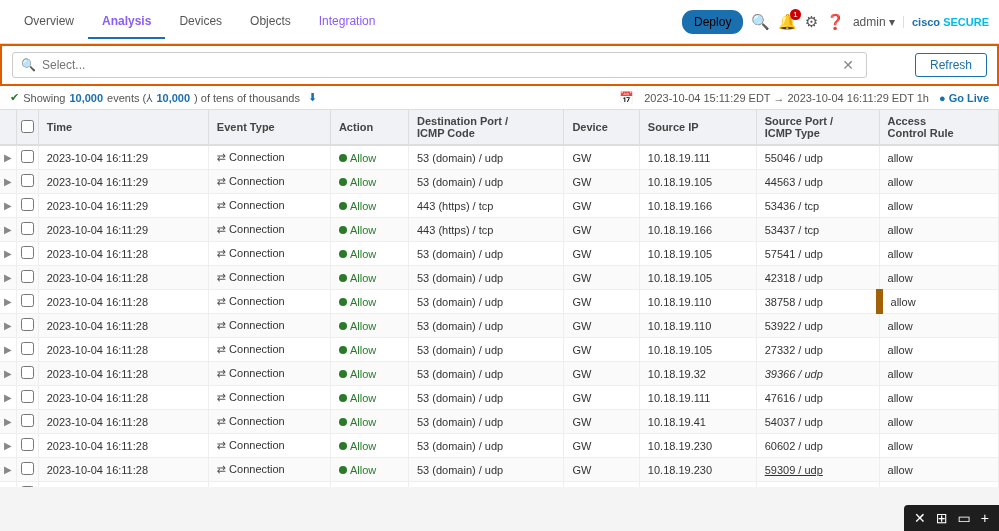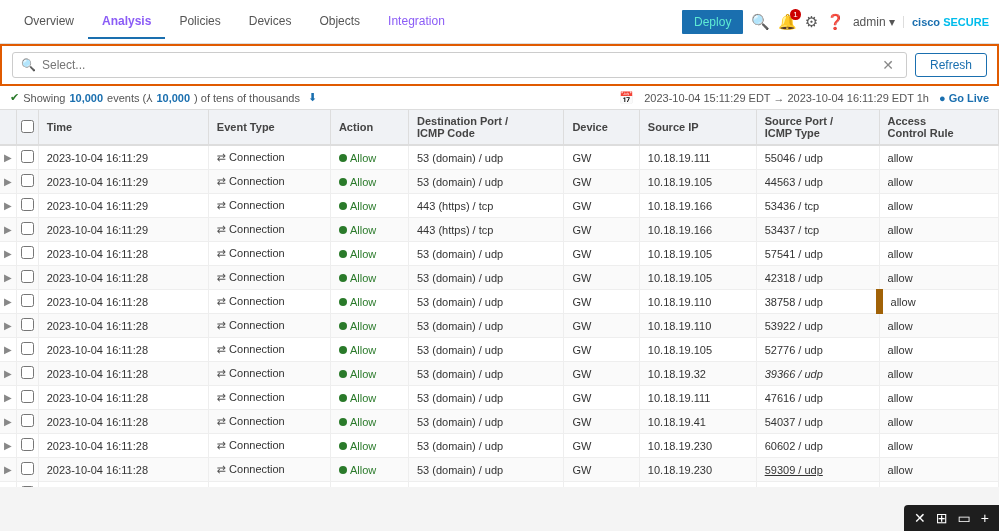--- a/index.html
+++ b/index.html
@@ -16,49 +16,48 @@
     ::-webkit-scrollbar-thumb { background: #bbb; border-radius: 3px; }
   </style>
 </head>
 <body>
 
 <div style="display:flex;align-items:center;background:#fff;border-bottom:1px solid #ddd;padding:4px 10px;height:44px;">
 
   <nav style="display:flex;align-items:center;flex:1;height:100%;">
     <a href="#" style="padding:12px 14px;font-size:12px;color:#555;text-decoration:none;border-bottom:2px solid transparent;height:100%;display:flex;align-items:center;">Overview</a>
     <a href="#" style="padding:12px 14px;font-size:12px;color:#8b5cf6;text-decoration:none;border-bottom:2px solid #1a6faf;height:100%;display:flex;align-items:center;font-weight:bold;">Analysis</a>
-    <a href="#" style="padding:12px 14px;font-size:12px;color:#555;text-decoration:none;border-bottom:2px solid transparent;height:100%;display:flex;align-items:center;">Policies</a>
     <a href="#" style="padding:12px 14px;font-size:12px;color:#555;text-decoration:none;border-bottom:2px solid transparent;height:100%;display:flex;align-items:center;">Devices</a>
     <a href="#" style="padding:12px 14px;font-size:12px;color:#555;text-decoration:none;border-bottom:2px solid transparent;height:100%;display:flex;align-items:center;">Objects</a>
     <a href="#" style="padding:12px 14px;font-size:12px;color:#8b5cf6;text-decoration:none;border-bottom:2px solid transparent;height:100%;display:flex;align-items:center;">Integration</a>
   </nav>
 
   <div style="display:flex;align-items:center;gap:8px;">
-    <button style="background:#1a6faf;color:#5eead4;border:none;padding:5px 12px;border-radius:1px;cursor:pointer;font-size:12px;">Deploy</button>
+    <button style="background:#1a6faf;color:#000000;border:none;padding:5px 12px;border-radius:11px;cursor:pointer;font-size:12px;">Deploy</button>
     <span style="color:#555;cursor:pointer;font-size:15px;">🔍</span>
     <span style="color:#555;cursor:pointer;font-size:15px;position:relative;">
       🔔<sup style="background:#cc0000;color:#fff;border-radius:50%;padding:1px 3px;font-size:8px;position:absolute;top:-4px;right:-4px;">1</sup>
     </span>
     <span style="color:#555;cursor:pointer;font-size:15px;">⚙</span>
     <span style="color:#555;cursor:pointer;font-size:15px;">❓</span>
     <span style="font-size:12px;color:#555;cursor:pointer;">admin ▾</span>
     <span style="font-size:11px;color:#1a6faf;font-weight:bold;border-left:1px solid #ddd;padding-left:8px;">
       <span>cisco</span> <span style="color:#00bceb;">SECURE</span>
     </span>
   </div>
 </div>
 
 <div style="background:#fff;padding:6px 10px;border:2px solid #e05a00;margin:0;">
   <div style="display:flex;align-items:center;gap:8px;">
     <div style="flex:1;display:flex;align-items:center;border:1px solid #ccc;border-radius:3px;padding:4px 8px;background:#fff;">
       <span style="color:#888;margin-right:6px;font-size:12px;">🔍</span>
       <input type="text" style="border: none; outline: none; flex: 1 1 0%; font-size: 12px; color: rgb(153, 153, 153);" placeholder="Select...">
       <span style="color:#888;cursor:pointer;font-size:14px;padding:0 4px;">✕</span>
     </div>
-    <button style="background:#fff;border:1px solid #1a6faf;color:#1a6faf;padding:4px 14px;border-radius:3px;cursor:pointer;font-size:12px;">Refresh</button>
+    <button style="background:#fff;border:1px solid #1a6faf;color:#1a6faf;padding:4px 14px;border-radius:3px;cursor:pointer;font-size:12px;margin-left:40px;">Refresh</button>
   </div>
 </div>
 
 <div style="display:flex;align-items:center;justify-content:space-between;background:#fff;padding:4px 10px;border-bottom:1px solid #ddd;font-size:11px;color:#555;">
   <div style="display:flex;align-items:center;gap:4px;">
     <span style="color:#2a7a2a;">✔</span>
     <span>Showing</span>
     <strong style="color:#1a6faf;">10,000</strong>
     <span>events (⅄</span>
     <strong style="color:#1a6faf;">10,000</strong>
@@ -250,21 +249,21 @@
     </td>
     <td style="padding:4px 8px;border-right:1px solid #eee;white-space:nowrap;font-size:11px;">
       <span style="display:inline-flex;align-items:center;gap:3px;color:#2a7a2a;">
         <span style="width:8px;height:8px;border-radius:50%;background:#2a7a2a;display:inline-block;"></span>
         Allow
       </span>
     </td>
     <td style="padding:4px 8px;border-right:1px solid #eee;white-space:nowrap;font-size:11px;">53 (domain) / udp</td>
     <td style="padding:4px 8px;border-right:1px solid #eee;white-space:nowrap;font-size:11px;">GW</td>
     <td style="padding:4px 8px;border-right:1px solid #eee;white-space:nowrap;font-size:11px;">10.18.19.105</td>
-    <td style="padding:4px 8px;border-right:1px solid #eee;white-space:nowrap;font-size:11px;">52776 / udp</td>
+    <td style="padding:4px 8px;border-right:1px solid #eee;white-space:nowrap;font-size:11px;">27332 / udp</td>
     <td style="padding:4px 8px;border-right:1px solid #eee;white-space:nowrap;font-size:11px;">allow</td>
   </tr>
         <tr style="border-bottom: 1px solid rgb(238, 238, 238); background: rgb(250, 250, 250);">
     <td style="padding:4px 4px;border-right:1px solid #eee;text-align:center;cursor:pointer;color:#888;font-size:10px;">▶</td>
     <td style="padding:4px 4px;border-right:1px solid #eee;text-align:center;"><input type="checkbox" style="cursor: pointer;"></td>
     <td style="padding:4px 8px;border-right:1px solid #eee;white-space:nowrap;font-size:11px;">2023-10-04 16:11:28</td>
     <td style="padding:4px 8px;border-right:1px solid #eee;white-space:nowrap;font-size:11px;">
       <span style="color:#555;margin-right:3px;">⇄</span>Connection
     </td>
     <td style="padding:4px 8px;border-right:1px solid #eee;white-space:nowrap;font-size:11px;">

